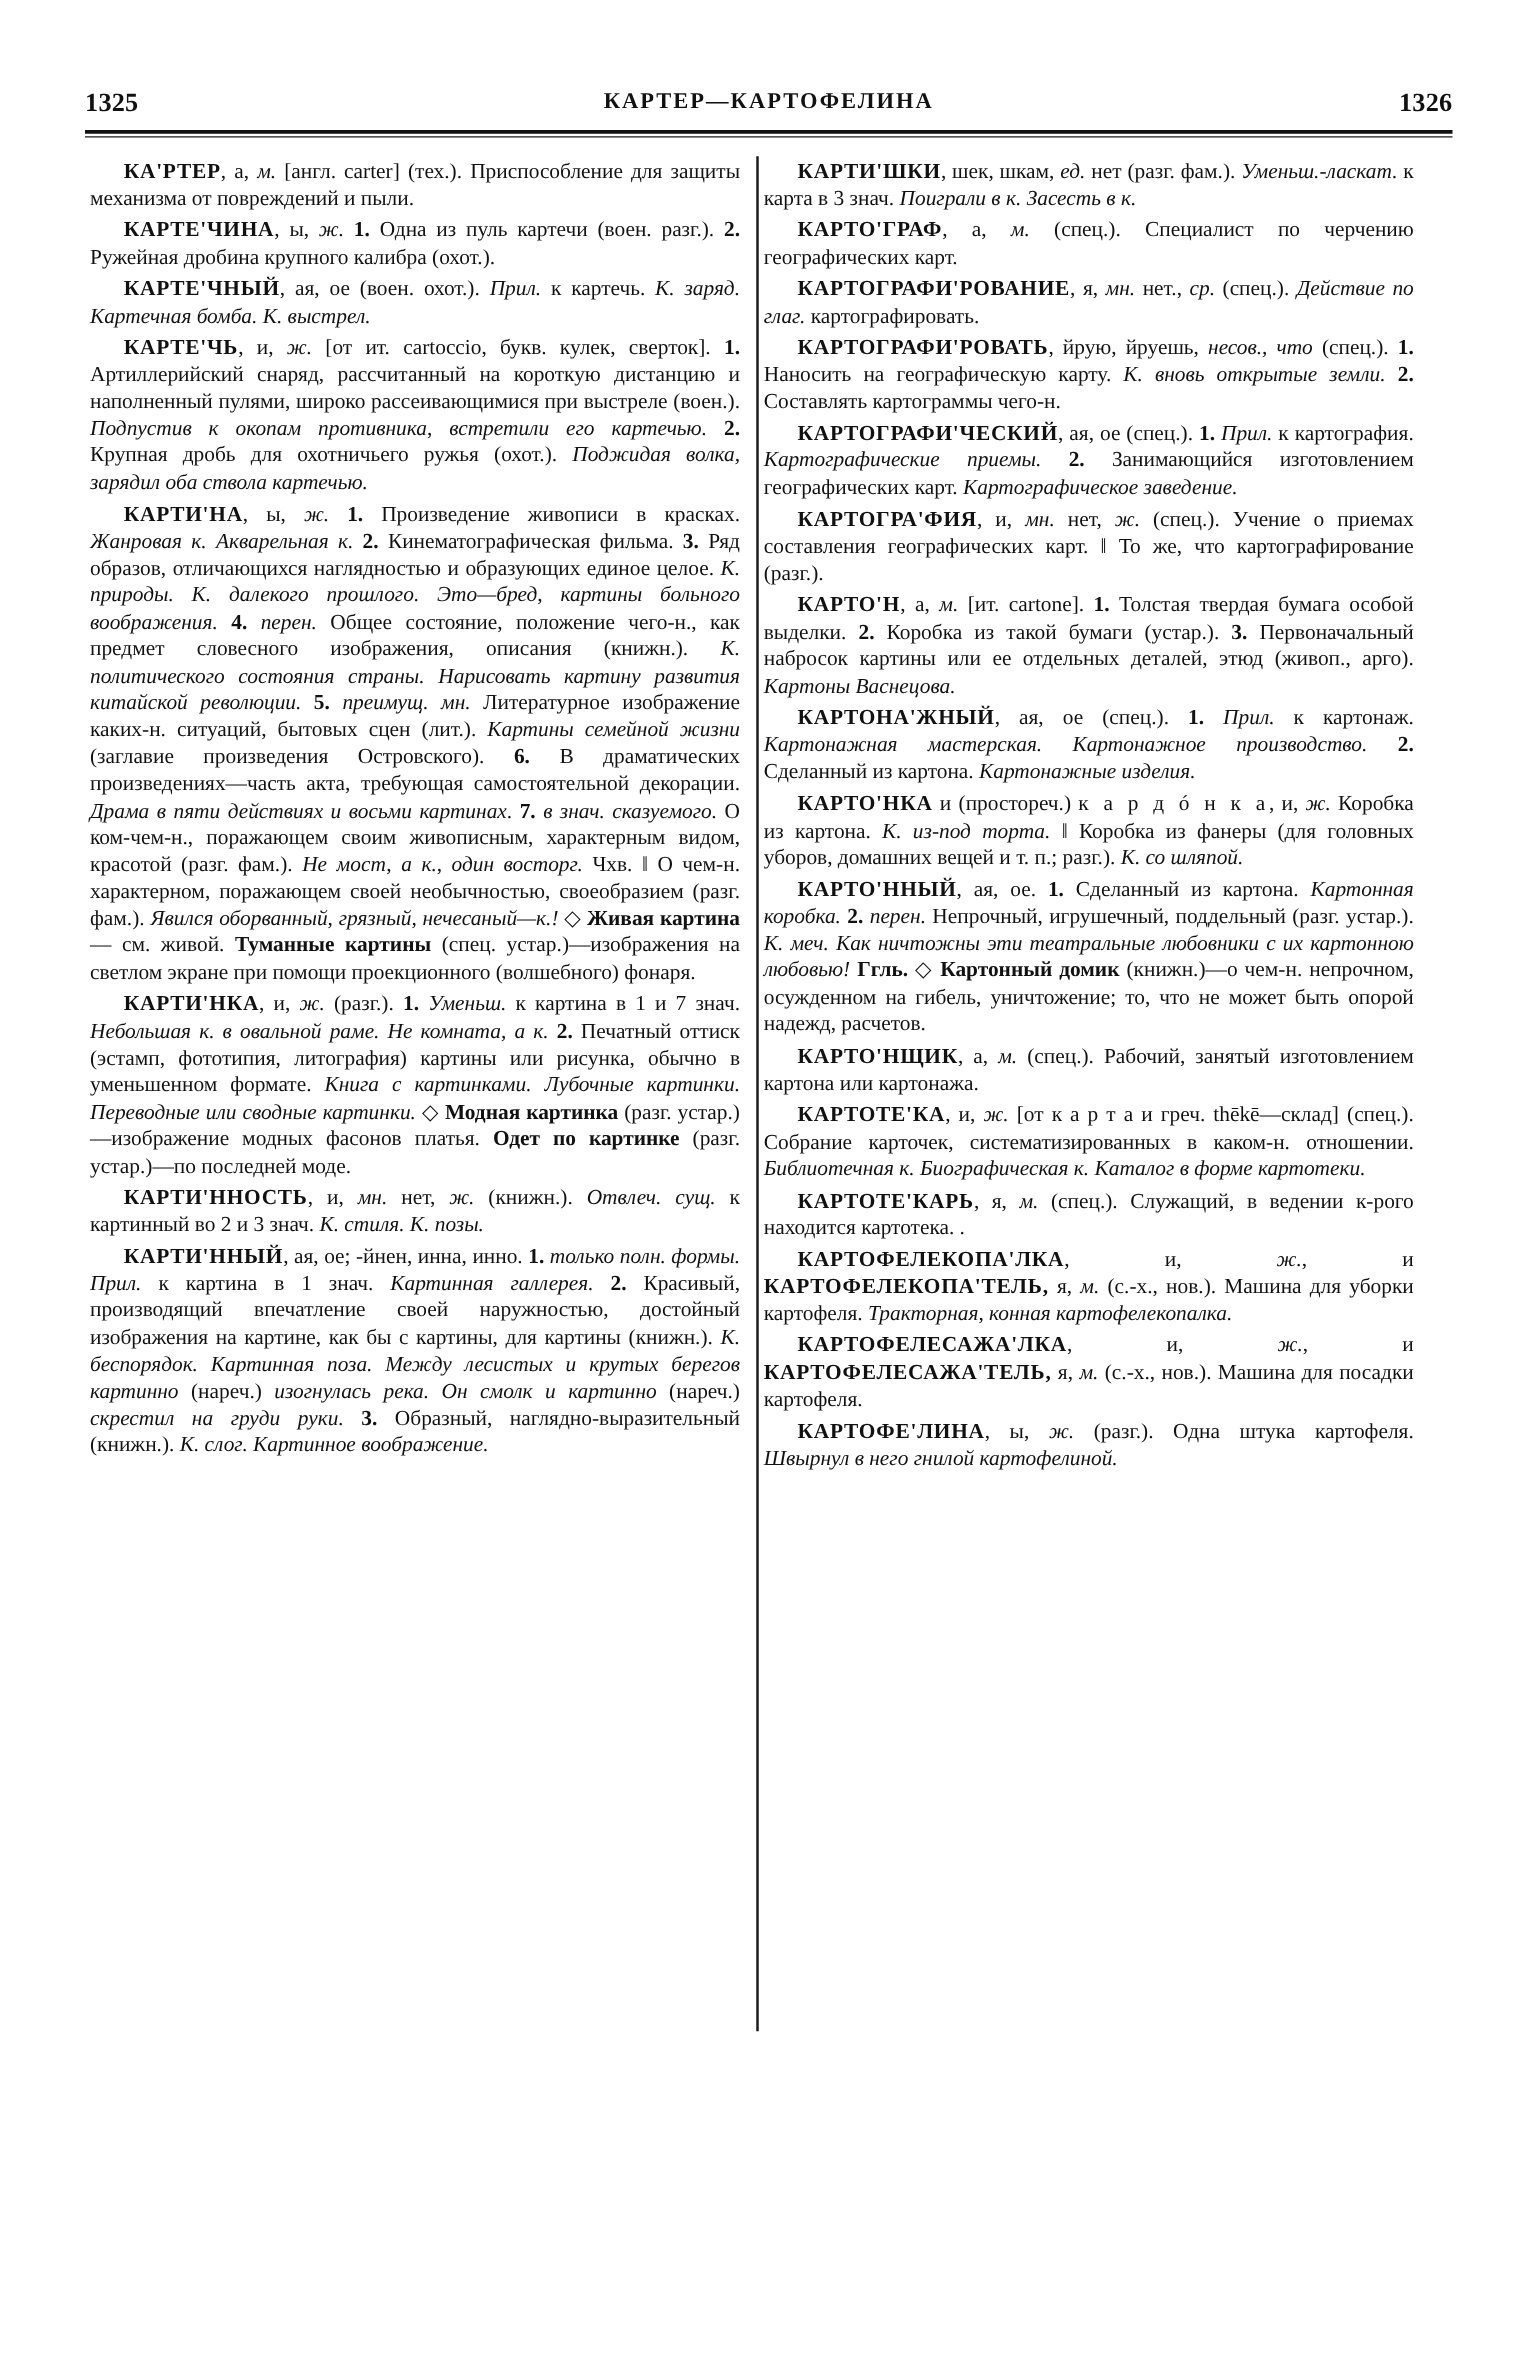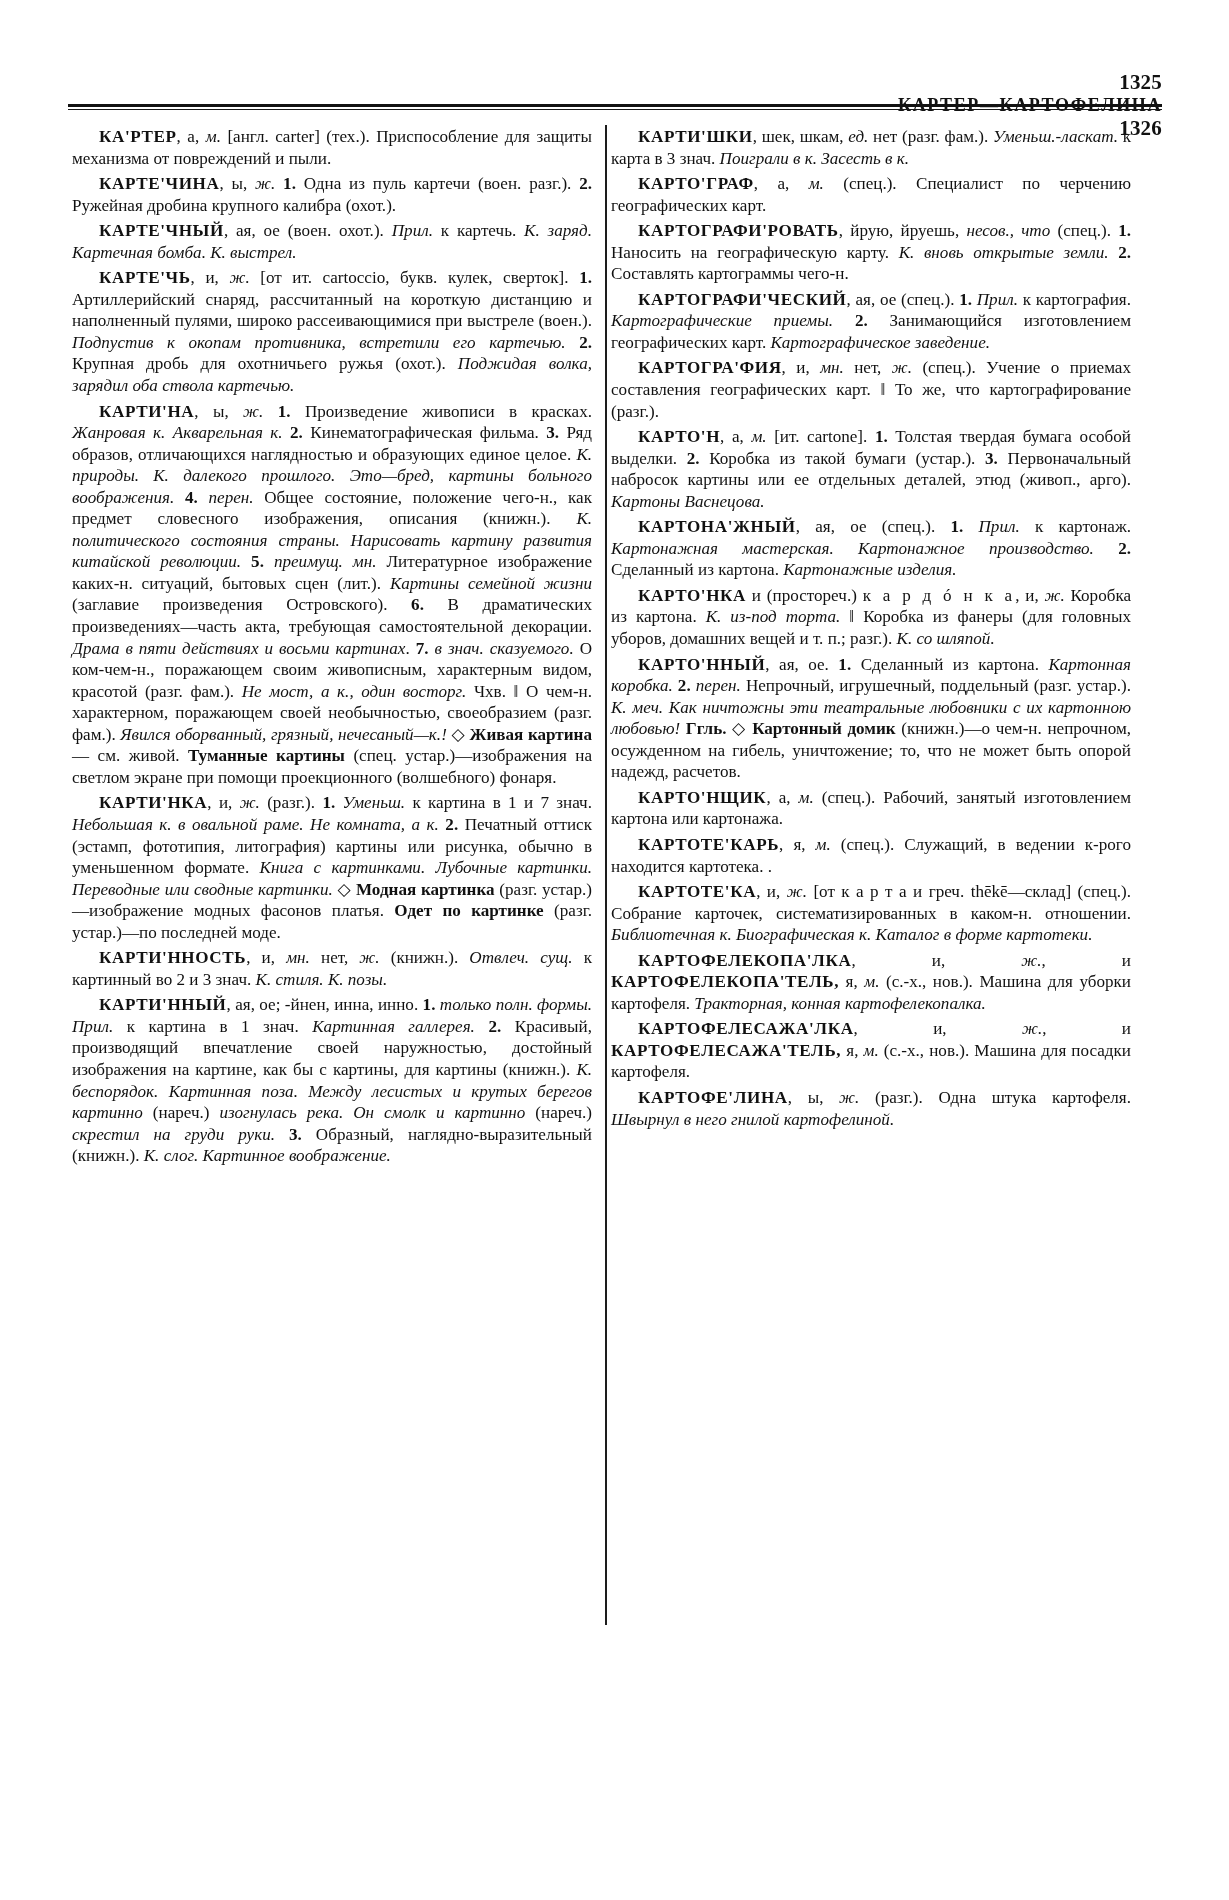--- a/index.html
+++ b/index.html
@@ -21,26 +21,25 @@
     overflow: hidden;
   }
   
   .header {
     position: absolute;
     left: 68px;
     top: 70px;
     width: 1094px;
     height: 30px;
     display: flex;
-    align-items: flex-end;
+    align-items: flex-start;
     justify-content: space-between;
     font-weight: bold;
     font-size: 21px;
     letter-spacing: 0.2px;
-    flex-direction: column;
   }
   .header .folio {
     font-size: 21px;
     font-weight: bold;
   }
   .header .runhead {
     font-size: 18px;
     font-weight: bold;
     letter-spacing: 1.6px;
     text-align: center;
@@ -129,29 +128,30 @@
         <p class="entry"><span class="hw">КАРТЕ'ЧЬ</span><span class="r">, и, </span><span class="i">ж.</span><span class="r"> [от ит. cartoccio, букв. кулек, сверток]. </span><span class="b">1.</span><span class="r"> Артиллерийский снаряд, рассчитанный на короткую дистанцию и наполненный пулями, широко рассеивающимися при выстреле (воен.). </span><span class="i">Подпустив к окопам противника, встретили его картечью.</span><span class="r"> </span><span class="b">2.</span><span class="r"> Крупная дробь для охотничьего ружья (охот.). </span><span class="i">Поджидая волка, зарядил оба ствола картечью.</span></p>
         <p class="entry"><span class="hw">КАРТИ'НА</span><span class="r">, ы, </span><span class="i">ж.</span><span class="r"> </span><span class="b">1.</span><span class="r"> Произведение живописи в красках. </span><span class="i">Жанровая к. Акварельная к.</span><span class="r"> </span><span class="b">2.</span><span class="r"> Кинематографическая фильма. </span><span class="b">3.</span><span class="r"> Ряд образов, отличающихся наглядностью и образующих единое целое. </span><span class="i">К. природы. К. далекого прошлого. Это—бред, картины больного воображения.</span><span class="r"> </span><span class="b">4.</span><span class="r"> </span><span class="i">перен.</span><span class="r"> Общее состояние, положение чего-н., как предмет словесного изображения, описания (книжн.). </span><span class="i">К. политического состояния страны. Нарисовать картину развития китайской революции.</span><span class="r"> </span><span class="b">5.</span><span class="r"> </span><span class="i">преимущ. мн.</span><span class="r"> Литературное изображение каких-н. ситуаций, бытовых сцен (лит.). </span><span class="i">Картины семейной жизни</span><span class="r"> (заглавие произведения Островского). </span><span class="b">6.</span><span class="r"> В драматических произведениях—часть акта, требующая самостоятельной декорации. </span><span class="i">Драма в пяти действиях и восьми картинах</span><span class="r">. </span><span class="b">7.</span><span class="r"> </span><span class="i">в знач. сказуемого.</span><span class="r"> О ком-чем-н., поражающем своим живописным, характерным видом, красотой (разг. фам.). </span><span class="i">Не мост, а к., один восторг.</span><span class="r"> Чхв. ‖ О чем-н. характерном, поражающем своей необычностью, своеобразием (разг. фам.). </span><span class="i">Явился оборванный, грязный, нечесаный—к.!</span><span class="dia"> ◇ </span><span class="b">Живая картина</span><span class="r"> — см. живой. </span><span class="b">Туманные картины</span><span class="r"> (спец. устар.)—изображения на светлом экране при помощи проекционного (волшебного) фонаря.</span></p>
         <p class="entry"><span class="hw">КАРТИ'НКА</span><span class="r">, и, </span><span class="i">ж.</span><span class="r"> (разг.). </span><span class="b">1.</span><span class="r"> </span><span class="i">Уменьш.</span><span class="r"> к картина в 1 и 7 знач. </span><span class="i">Небольшая к. в овальной раме. Не комната, а к.</span><span class="r"> </span><span class="b">2.</span><span class="r"> Печатный оттиск (эстамп, фототипия, литография) картины или рисунка, обычно в уменьшенном формате. </span><span class="i">Книга с картинками. Лубочные картинки. Переводные или сводные картинки.</span><span class="dia"> ◇ </span><span class="b">Модная картинка</span><span class="r"> (разг. устар.)—изображение модных фасонов платья. </span><span class="b">Одет по картинке</span><span class="r"> (разг. устар.)—по последней моде.</span></p>
         <p class="entry"><span class="hw">КАРТИ'ННОСТЬ</span><span class="r">, и, </span><span class="i">мн.</span><span class="r"> нет, </span><span class="i">ж.</span><span class="r"> (книжн.). </span><span class="i">Отвлеч. сущ.</span><span class="r"> к картинный во 2 и 3 знач. </span><span class="i">К. стиля. К. позы.</span></p>
         <p class="entry"><span class="hw">КАРТИ'ННЫЙ</span><span class="r">, ая, ое; -йнен, инна, инно. </span><span class="b">1.</span><span class="r"> </span><span class="i">только полн. формы. Прил.</span><span class="r"> к картина в 1 знач. </span><span class="i">Картинная галлерея.</span><span class="r"> </span><span class="b">2.</span><span class="r"> Красивый, производящий впечатление своей наружностью, достойный изображения на картине, как бы с картины, для картины (книжн.). </span><span class="i">К. беспорядок. Картинная поза. Между лесистых и крутых берегов картинно</span><span class="r"> (нареч.) </span><span class="i">изогнулась река. Он смолк и картинно</span><span class="r"> (нареч.) </span><span class="i">скрестил на груди руки.</span><span class="r"> </span><span class="b">3.</span><span class="r"> Образный, наглядно-выразительный (книжн.). </span><span class="i">К. слог. Картинное воображение.</span></p>
       </div>
     <div class="divider"></div>
     <div class="col col-right" id="col-right">
         <p class="entry"><span class="hw">КАРТИ'ШКИ</span><span class="r">, шек, шкам, </span><span class="i">ед.</span><span class="r"> нет (разг. фам.). </span><span class="i">Уменьш.-ласкат.</span><span class="r"> к карта в 3 знач. </span><span class="i">Поиграли в к. Засесть в к.</span></p>
         <p class="entry"><span class="hw">КАРТО'ГРАФ</span><span class="r">, а, </span><span class="i">м.</span><span class="r"> (спец.). Специалист по черчению географических карт.</span></p>
+        <p class="entry"><span class="hw">КАРТОГРАФИ'РОВАНИЕ</span><span class="r">, я, </span><span class="i">мн.</span><span class="r"> нет., </span><span class="i">ср.</span><span class="r"> (спец.). </span><span class="i">Действие по глаг.</span><span class="r"> картографировать.</span></p>
         <p class="entry"><span class="hw">КАРТОГРАФИ'РОВАТЬ</span><span class="r">, йрую, йруешь, </span><span class="i">несов., что</span><span class="r"> (спец.). </span><span class="b">1.</span><span class="r"> Наносить на географическую карту. </span><span class="i">К. вновь открытые земли.</span><span class="r"> </span><span class="b">2.</span><span class="r"> Составлять картограммы чего-н.</span></p>
         <p class="entry"><span class="hw">КАРТОГРАФИ'ЧЕСКИЙ</span><span class="r">, ая, ое (спец.). </span><span class="b">1.</span><span class="r"> </span><span class="i">Прил.</span><span class="r"> к картография. </span><span class="i">Картографические приемы.</span><span class="r"> </span><span class="b">2.</span><span class="r"> Занимающийся изготовлением географических карт. </span><span class="i">Картографическое заведение.</span></p>
         <p class="entry"><span class="hw">КАРТОГРА'ФИЯ</span><span class="r">, и, </span><span class="i">мн.</span><span class="r"> нет, </span><span class="i">ж.</span><span class="r"> (спец.). Учение о приемах составления географических карт. ‖ То же, что картографирование (разг.).</span></p>
         <p class="entry"><span class="hw">КАРТО'Н</span><span class="r">, а, </span><span class="i">м.</span><span class="r"> [ит. cartone]. </span><span class="b">1.</span><span class="r"> Толстая твердая бумага особой выделки. </span><span class="b">2.</span><span class="r"> Коробка из такой бумаги (устар.). </span><span class="b">3.</span><span class="r"> Первоначальный набросок картины или ее отдельных деталей, этюд (живоп., арго). </span><span class="i">Картоны Васнецова.</span></p>
         <p class="entry"><span class="hw">КАРТОНА'ЖНЫЙ</span><span class="r">, ая, ое (спец.). </span><span class="b">1.</span><span class="r"> </span><span class="i">Прил.</span><span class="r"> к картонаж. </span><span class="i">Картонажная мастерская. Картонажное производство.</span><span class="r"> </span><span class="b">2.</span><span class="r"> Сделанный из картона. </span><span class="i">Картонажные изделия.</span></p>
         <p class="entry"><span class="hw">КАРТО'НКА</span><span class="r"> и (простореч.) </span><span class="sp">к а р д ó н к а</span><span class="r">, и, </span><span class="i">ж.</span><span class="r"> Коробка из картона. </span><span class="i">К. из-под торта.</span><span class="r"> ‖ Коробка из фанеры (для головных уборов, домашних вещей и т. п.; разг.). </span><span class="i">К. со шляпой.</span></p>
         <p class="entry"><span class="hw">КАРТО'ННЫЙ</span><span class="r">, ая, ое. </span><span class="b">1.</span><span class="r"> Сделанный из картона. </span><span class="i">Картонная коробка.</span><span class="r"> </span><span class="b">2.</span><span class="r"> </span><span class="i">перен.</span><span class="r"> Непрочный, игрушечный, поддельный (разг. устар.). </span><span class="i">К. меч. Как ничтожны эти театральные любовники с их картонною любовью!</span><span class="dia"> Ггль. ◇ </span><span class="b">Картонный домик</span><span class="r"> (книжн.)—о чем-н. непрочном, осужденном на гибель, уничтожение; то, что не может быть опорой надежд, расчетов.</span></p>
         <p class="entry"><span class="hw">КАРТО'НЩИК</span><span class="r">, а, </span><span class="i">м.</span><span class="r"> (спец.). Рабочий, занятый изготовлением картона или картонажа.</span></p>
+        <p class="entry"><span class="hw">КАРТОТЕ'КА</span><span class="r">, и, </span><span class="i">ж.</span><span class="r"> [от </span><span class="r">к а р т а</span><span class="r"> и греч. thēkē—склад] (спец.). Собрание карточек, систематизированных в каком-н. отношении. </span><span class="i">Библиотечная к. Биографическая к. Каталог в форме картотеки.</span></p>
         <p class="entry"><span class="hw">КАРТОТЕ'КАРЬ</span><span class="r">, я, </span><span class="i">м.</span><span class="r"> (спец.). Служащий, в ведении к-рого находится картотека. .</span></p>
-        <p class="entry"><span class="hw">КАРТОТЕ'КА</span><span class="r">, и, </span><span class="i">ж.</span><span class="r"> [от </span><span class="r">к а р т а</span><span class="r"> и греч. thēkē—склад] (спец.). Собрание карточек, систематизированных в каком-н. отношении. </span><span class="i">Библиотечная к. Биографическая к. Каталог в форме картотеки.</span></p>
         <p class="entry"><span class="hw">КАРТОФЕЛЕКОПА'ЛКА</span><span class="r">, и, </span><span class="i">ж.</span><span class="r">, и </span><span class="hw">КАРТОФЕЛЕКОПА'ТЕЛЬ,</span><span class="r"> я, </span><span class="i">м.</span><span class="r"> (с.-х., нов.). Машина для уборки картофеля. </span><span class="i">Тракторная, конная картофелекопалка.</span></p>
         <p class="entry"><span class="hw">КАРТОФЕЛЕСАЖА'ЛКА</span><span class="r">, и, </span><span class="i">ж.</span><span class="r">, и </span><span class="hw">КАРТОФЕЛЕСАЖА'ТЕЛЬ,</span><span class="r"> я, </span><span class="i">м.</span><span class="r"> (с.-х., нов.). Машина для посадки картофеля.</span></p>
         <p class="entry"><span class="hw">КАРТОФЕ'ЛИНА</span><span class="r">, ы, </span><span class="i">ж.</span><span class="r"> (разг.). Одна штука картофеля. </span><span class="i">Швырнул в него гнилой картофелиной.</span></p>
       </div>
   </div>
 
 </div>
 
 </body></html>

